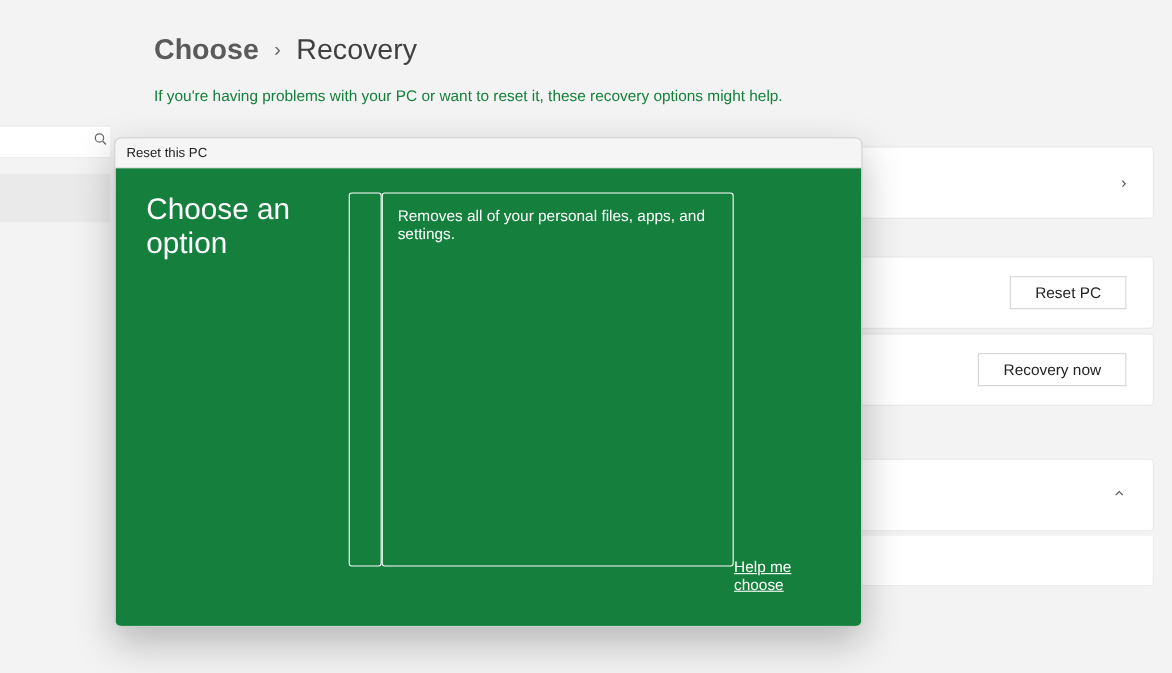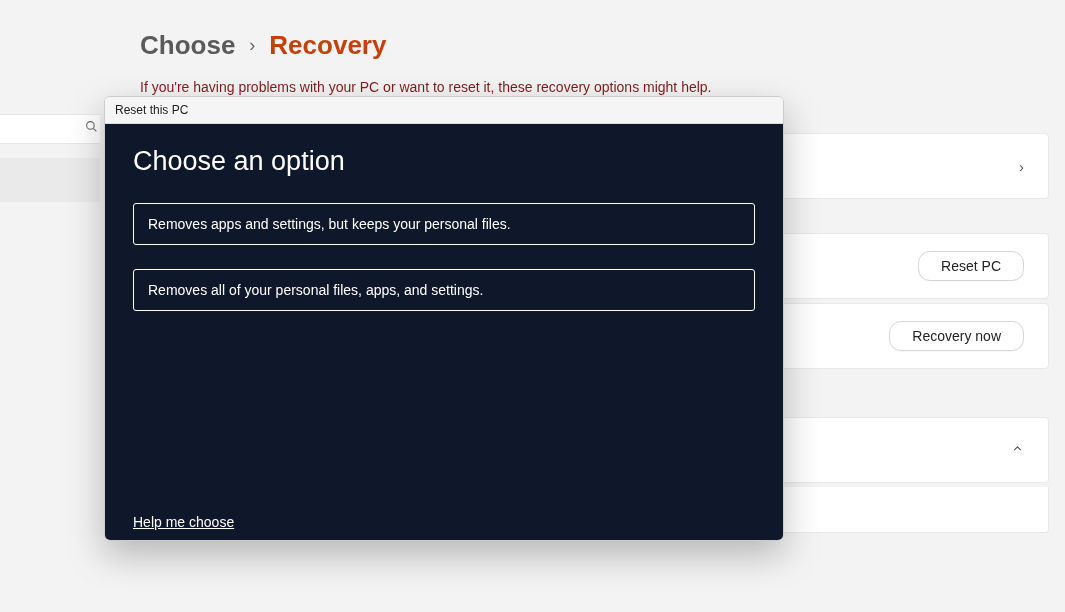--- a/index.html
+++ b/index.html
@@ -55,34 +55,34 @@
 
     .breadcrumb {
       display: flex;
       align-items: center;
       gap: 14px;
       font-size: 26px;
       font-weight: 600;
       color: #5a5a5a;
     }
     .breadcrumb .current {
-      color: #c2410c;
-      font-weight: 700;
+      color: #404040;
+      font-weight: 400;
       text-align: center;
     }
     .breadcrumb .chev {
       font-size: 18px;
       color: #666;
       font-weight: 400;
     }
 
     .subtitle {
       margin-top: 18px;
       font-size: 14px;
-      color: #7f1d1d;
+      color: #15803d;
     }
 
     .cards {
       margin-top: 38px;
     }
     .card {
       background: #fff;
       border: 1px solid #e8e8e8;
       border-radius: 4px;
       height: 66px;
@@ -91,21 +91,21 @@
       align-items: center;
       justify-content: flex-end;
       padding: 0 24px;
     }
     .card.first { height: 66px; }
     .card.expander { height: 66px; margin-top: 48px; }
 
     .card-btn {
       background: #fff;
       border: 1px solid #d6d6d6;
-      border-radius: 12px;
+      border-radius: 0;
       padding: 6px 22px;
       font-size: 14px;
       color: #222;
       box-shadow: 0 1px 1px rgba(0,0,0,0.03);
     }
     .chev-right {
       color: #555;
       font-size: 15px;
     }
     .chev-up {
@@ -118,42 +118,42 @@
       border: 1px solid #e8e8e8;
       border-top: none;
       border-radius: 0 0 4px 4px;
       height: 46px;
     }
 
     
     .modal {
       position: absolute;
       left: 104px;
-      top: 96px;
+      top: 125px;
       width: 680px;
       background: #fff;
       border-radius: 6px;
       box-shadow: 0 14px 36px rgba(0,0,0,0.25);
       overflow: hidden;
       border: 1px solid #ccc;
     }
     .modal-title {
       background: #f5f5f5;
       font-size: 12px;
       padding: 6px 10px;
       color: #222;
       border-bottom: 1px solid #ddd;
     }
     .modal-body {
-      background: #0f172a;
+      background: #15803d;
       color: #fff;
-      padding: 22px 28px 10px;
+      padding: 22px 28px 30px;
       min-height: 416px;
       display: flex;
-      flex-direction: column;
+      flex-direction: row;
     }
     .modal-heading {
       font-size: 27px;
       font-weight: 350;
       margin-bottom: 26px;
     }
     .option {
       border: 1.5px solid #fff;
       border-radius: 3px;
       padding: 10px 14px 12px;
@@ -234,21 +234,20 @@
     </div>
   </div>
 </div>
 
 <div class="modal">
   <div class="modal-title">Reset this PC</div>
   <div class="modal-body">
     <div class="modal-heading">Choose an option</div>
 
     <div class="option">
-      <div class="option-desc">Removes apps and settings, but keeps your personal files.</div>
     </div>
 
     <div class="option">
       <div class="option-desc">Removes all of your personal files, apps, and settings.</div>
     </div>
 
     <div class="modal-footer">
       <a class="help-link">Help me choose</a>
     </div>
   </div>

